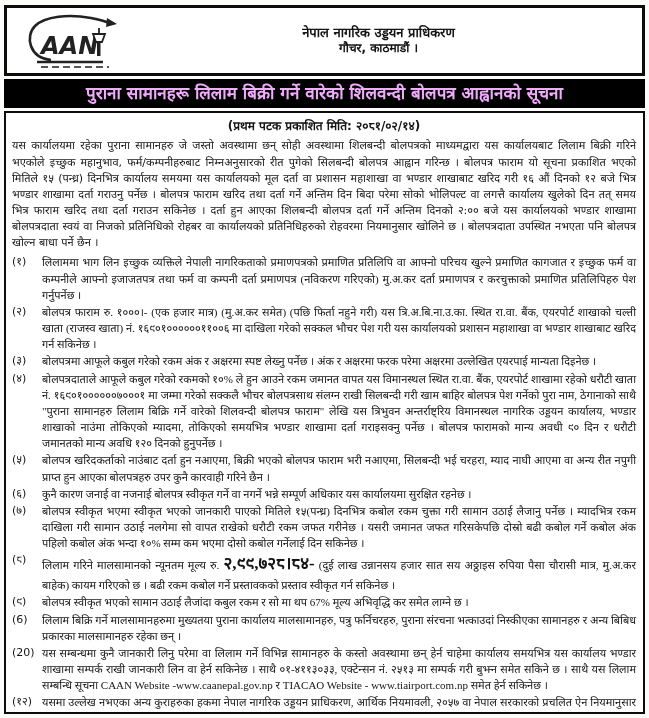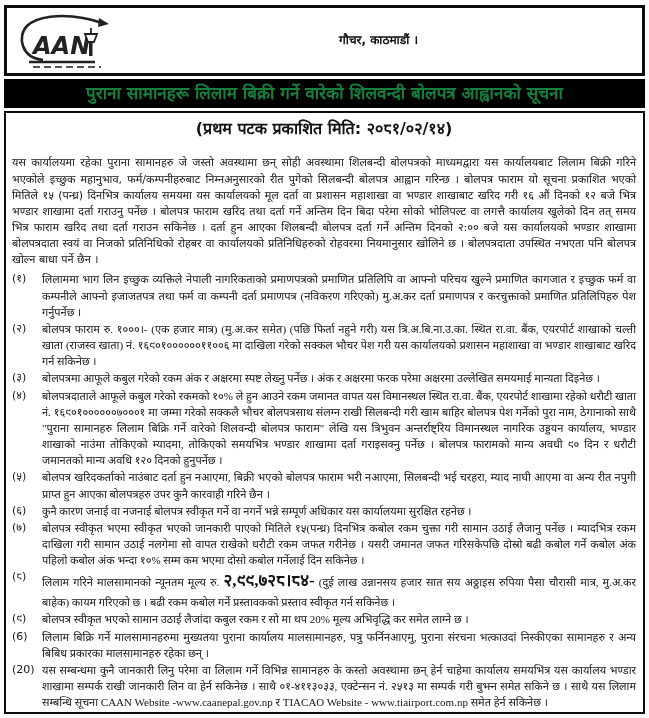--- a/index.html
+++ b/index.html
@@ -6,38 +6,38 @@
   .page {
     position:relative; width:649px; height:718px; margin:0 auto;
     background:#fcfcfb; box-sizing:border-box; padding:5px 4px 4px 4px;
     font-family:"DejaVu Sans", sans-serif; color:#141414; overflow:hidden;
   }
   
   .header-box {
     border:3px solid #0c0c0c; box-sizing:border-box; height:71px;
     display:flex; align-items:center; padding:1px 6px; background:#fff;
   }
-  .logo { flex:0 0 108px; display:flex; align-items:center; justify-content:flex-start; }
+  .logo { flex:0 0 108px; display:flex; align-items:center; justify-content:flex-end; }
   .header-text { flex:1; text-align:center; line-height:1.25; }
   .authority { font-weight:bold; font-size:13px; }
   .office { font-weight:bold; font-size:19.5px; letter-spacing:0.2px; }
   .address { font-weight:bold; font-size:12px; }
   
   .banner {
-    margin-top:3px; background:#000; color:#15803d; text-align:center;
+    margin-top:3px; background:#000; color:#f0abfc; text-align:center;
     font-weight:bold; font-size:17px; padding:4px 2px 5px; line-height:1.2;
   }
   
   .body-box {
     margin-top:3px; border:2.5px solid #0c0c0c; box-sizing:border-box;
     background:#fff; padding:3px 7px 6px 6px; height:603px; overflow:hidden;
   }
-  .pubdate { text-align:center; font-weight:bold; font-size:16px; margin:1px 0 3px; }
+  .pubdate { text-align:center; font-weight:bold; font-size:12px; margin:1px 0 3px; }
   .intro {
-    margin:16px 0 3px 0; font-size:11px; line-height:1.47; text-align:justify;
+    margin:4px 0 3px 0; font-size:11px; line-height:1.47; text-align:justify;
   }
   .item { display:flex; font-size:11px; line-height:1.47; margin:0 0 1px 0; }
   .item .num { flex:0 0 30px; white-space:nowrap; }
   .item .text { flex:1; text-align:justify;font-family:Liberation Serif, serif; }
   .bold-amt { font-weight:bold; font-size:17px; }
 </style>
 </head>
 <body>
 
 <div class="page">
@@ -53,20 +53,21 @@
 
         <rect x="76" y="28" width="3.5" height="18" fill="#222"></rect>
         <path d="M72,24 L84,24 L81,32 L75,32 Z" fill="#fff" stroke="#222" stroke-width="1.8"></path>
         <line x1="78" y1="18" x2="78" y2="24" stroke="#222" stroke-width="1.8"></line>
 
         <line x1="16" y1="52" x2="82" y2="52" stroke="#222" stroke-width="2.4"></line>
         <line x1="20" y1="57" x2="88" y2="57" stroke="#555" stroke-width="2" stroke-dasharray="7,4"></line>
       </svg>
     </div>
     <div class="header-text">
+      <div class="authority">नेपाल नागरिक उड्डयन प्राधिकरण</div>
       <div class="address">गौचर, काठमाडौं ।</div>
     </div>
   </div>
 
   <div class="banner">
     <span>पुराना सामानहरू लिलाम बिक्री गर्ने वारेको शिलवन्दी बोलपत्र आह्वानको सूचना</span>
   </div>
 
   <div class="body-box">
     <div class="pubdate">(प्रथम पटक प्रकाशित मिति: २०८१/०२/१४)</div>
@@ -75,21 +76,21 @@
         <div class="item">
           <span class="num">(१)</span>
           <span class="text"><span>लिलाममा भाग लिन इच्छुक व्यक्तिले नेपाली नागरिकताको प्रमाणपत्रको प्रमाणित प्रतिलिपि वा आफ्नो परिचय खुल्ने प्रमाणित कागजात र इच्छुक फर्म वा कम्पनीले आफ्नो इजाजतपत्र तथा फर्म वा कम्पनी दर्ता प्रमाणपत्र (नविकरण गरिएको) मु.अ.कर दर्ता प्रमाणपत्र र करचुक्ताको प्रमाणित प्रतिलिपिहरु पेश गर्नुपर्नेछ ।</span></span>
         </div>
         <div class="item">
           <span class="num">(२)</span>
           <span class="text"><span>बोलपत्र फाराम रु. १०००।- (एक हजार मात्र) (मु.अ.कर समेत) (पछि फिर्ता नहुने गरी) यस त्रि.अ.बि.ना.उ.का. स्थित रा.वा. बैंक, एयरपोर्ट शाखाको चल्ती खाता (राजस्व खाता) नं. १६९०१००००००११००६ मा दाखिला गरेको सक्कल भौचर पेश गरी यस कार्यालयको प्रशासन महाशाखा वा भण्डार शाखाबाट खरिद गर्न सकिनेछ ।</span></span>
         </div>
         <div class="item">
           <span class="num">(३)</span>
-          <span class="text"><span>बोलपत्रमा आफूले कबुल गरेको रकम अंक र अक्षरमा स्पष्ट लेख्नु पर्नेछ । अंक र अक्षरमा फरक परेमा अक्षरमा उल्लेखित समयमाई मान्यता दिइनेछ ।</span></span>
+          <span class="text"><span>बोलपत्रमा आफूले कबुल गरेको रकम अंक र अक्षरमा स्पष्ट लेख्नु पर्नेछ । अंक र अक्षरमा फरक परेमा अक्षरमा उल्लेखित एयरपाई मान्यता दिइनेछ ।</span></span>
         </div>
         <div class="item">
           <span class="num">(४)</span>
           <span class="text"><span>बोलपत्रदाताले आफूले कबुल गरेको रकमको १०% ले हुन आउने रकम जमानत वापत यस विमानस्थल स्थित रा.वा. बैंक, एयरपोर्ट शाखामा रहेको धरौटी खाता नं. १६९०१००००००७०००१ मा जम्मा गरेको सक्कलै भौचर बोलपत्रसाथ संलग्न राखी सिलबन्दी गरी खाम बाहिर बोलपत्र पेश गर्नेको पुरा नाम, ठेगानाको साथै "पुराना सामानहरु लिलाम बिक्रि गर्ने वारेको शिलवन्दी बोलपत्र फाराम" लेखि यस त्रिभुवन अन्तर्राष्ट्रिय विमानस्थल नागरिक उड्डयन कार्यालय, भण्डार शाखाको नाउंमा तोकिएको म्यादमा, तोकिएको समयभित्र भण्डार शाखामा दर्ता गराइसक्नु पर्नेछ । बोलपत्र फारामको मान्य अवधी ९० दिन र धरौटी जमानतको मान्य अवधि १२० दिनको हुनुपर्नेछ ।</span></span>
         </div>
         <div class="item">
           <span class="num">(५)</span>
           <span class="text"><span>बोलपत्र खरिदकर्ताको नाउंबाट दर्ता हुन नआएमा, बिक्री भएको बोलपत्र फाराम भरी नआएमा, सिलबन्दी भई चरहरा, म्याद नाघी आएमा वा अन्य रीत नपुगी प्राप्त हुन आएका बोलपत्रहरु उपर कुनै कारवाही गरिने छैन ।</span></span>
         </div>
         <div class="item">
@@ -99,25 +100,25 @@
         <div class="item">
           <span class="num">(७)</span>
           <span class="text"><span>बोलपत्र स्वीकृत भएमा स्वीकृत भएको जानकारी पाएको मितिले १५(पन्ध्र) दिनभित्र कबोल रकम चुक्ता गरी सामान उठाई लैजानु पर्नेछ । म्यादभित्र रकम दाखिला गरी सामान उठाई नलगेमा सो वापत राखेको धरौटी रकम जफत गरीनेछ । यसरी जमानत जफत गरिसकेपछि दोस्रो बढी कबोल गर्ने कबोल अंक पहिलो कबोल अंक भन्दा १०% सम्म कम भएमा दोसो कबोल गर्नेलाई दिन सकिनेछ ।</span></span>
         </div>
         <div class="item">
           <span class="num">(८)</span>
           <span class="text"><span>लिलाम गरिने मालसामानको न्यूनतम मूल्य रु. </span><span class="bold-amt">२,९९,७२८।८४-</span><span> (दुई लाख उन्नानसय हजार सात सय अठ्ठाइस रुपिया पैसा चौरासी मात्र, मु.अ.कर बाहेक) कायम गरिएको छ । बढी रकम कबोल गर्ने प्रस्तावकको प्रस्ताव स्वीकृत गर्न सकिनेछ ।</span></span>
         </div>
         <div class="item">
           <span class="num">(९)</span>
-          <span class="text"><span>बोलपत्र स्वीकृत भएको सामान उठाई लैजांदा कबुल रकम र सो मा थप 20% मूल्य अभिवृद्धि कर समेत लाग्ने छ ।</span></span>
+          <span class="text"><span>बोलपत्र स्वीकृत भएको सामान उठाई लैजांदा कबुल रकम र सो मा थप 67% मूल्य अभिवृद्धि कर समेत लाग्ने छ ।</span></span>
         </div>
         <div class="item">
           <span class="num">(6)</span>
-          <span class="text"><span>लिलाम बिक्रि गर्ने मालसामानहरुमा मुख्यतया पुराना कार्यालय मालसामानहरु, पत्रु फर्निनआएमु, पुराना संरचना भत्काउदां निस्कीएका सामानहरु र अन्य बिबिध प्रकारका मालसामानहरु रहेका छन् ।</span></span>
+          <span class="text"><span>लिलाम बिक्रि गर्ने मालसामानहरुमा मुख्यतया पुराना कार्यालय मालसामानहरु, पत्रु फर्निचरहरु, पुराना संरचना भत्काउदां निस्कीएका सामानहरु र अन्य बिबिध प्रकारका मालसामानहरु रहेका छन् ।</span></span>
         </div>
         <div class="item">
           <span class="num">(20)</span>
           <span class="text"><span>यस सम्बन्धमा कुनै जानकारी लिनु परेमा वा लिलाम गर्ने विभिन्न सामानहरु के कस्तो अवस्थामा छन् हेर्न चाहेमा कार्यालय समयभित्र यस कार्यालय भण्डार शाखामा सम्पर्क राखी जानकारी लिन वा हेर्न सकिनेछ । साथै ०१-४११३०३३, एक्टेन्सन नं. २५१३ मा सम्पर्क गरी बुझ्न समेत सकिने छ । साथै यस लिलाम सम्बन्धि सूचना CAAN Website -www.caanepal.gov.np र TIACAO Website - www.tiairport.com.np समेत हेर्न सकिनेछ ।</span></span>
         </div>
         <div class="item">
           <span class="num">(१२)</span>
           <span class="text"><span>यसमा उल्लेख नभएका अन्य कुराहरुका हकमा नेपाल नागरिक उड्डयन प्राधिकरण, आर्थिक नियमावली, २०५७ वा नेपाल सरकारको प्रचलित ऐन नियमानुसार हुनेछ ।</span></span>
         </div>
       </div>

